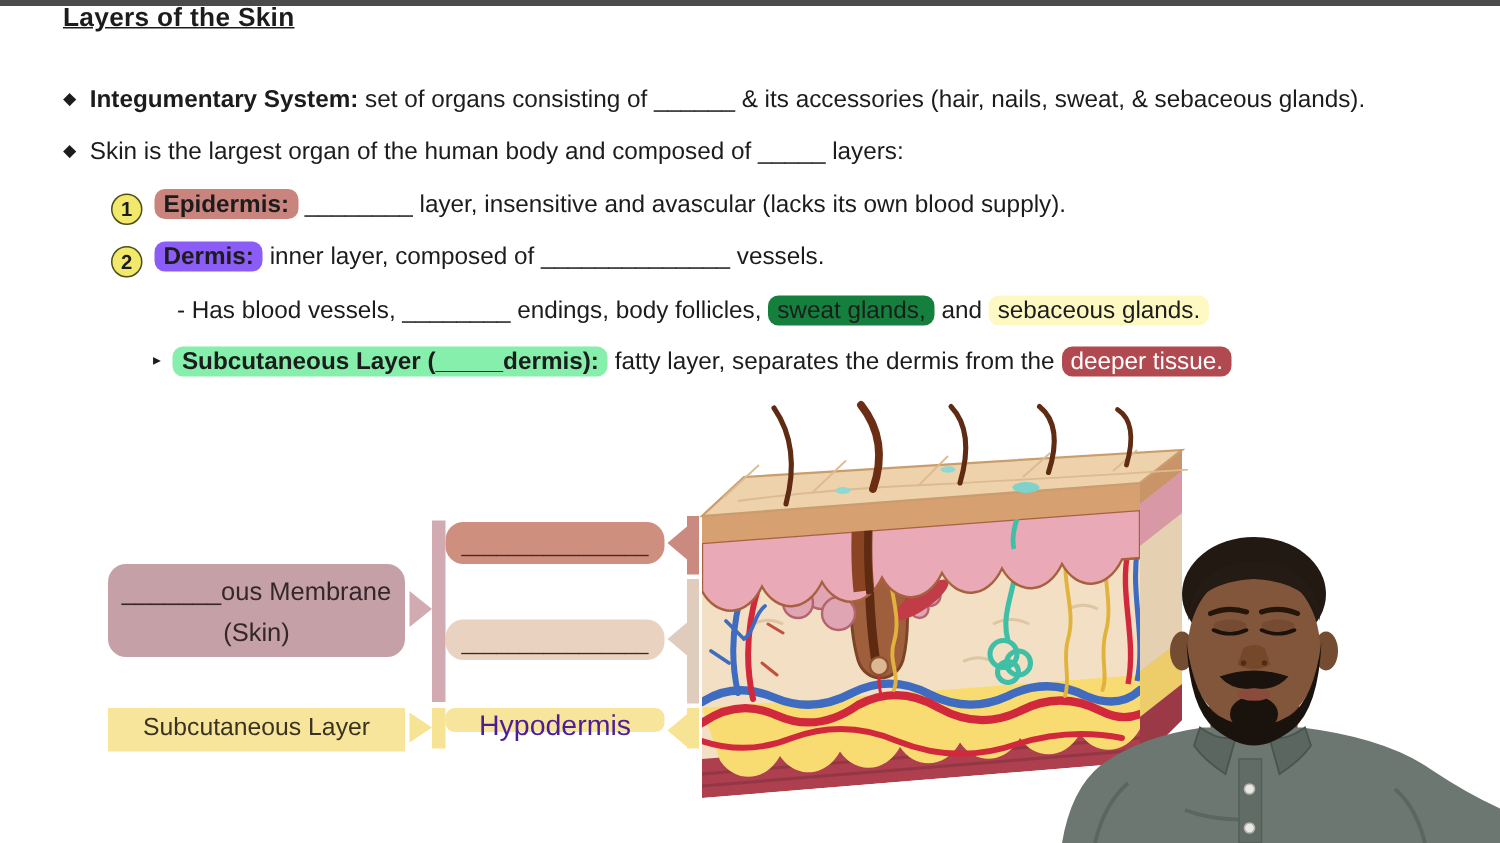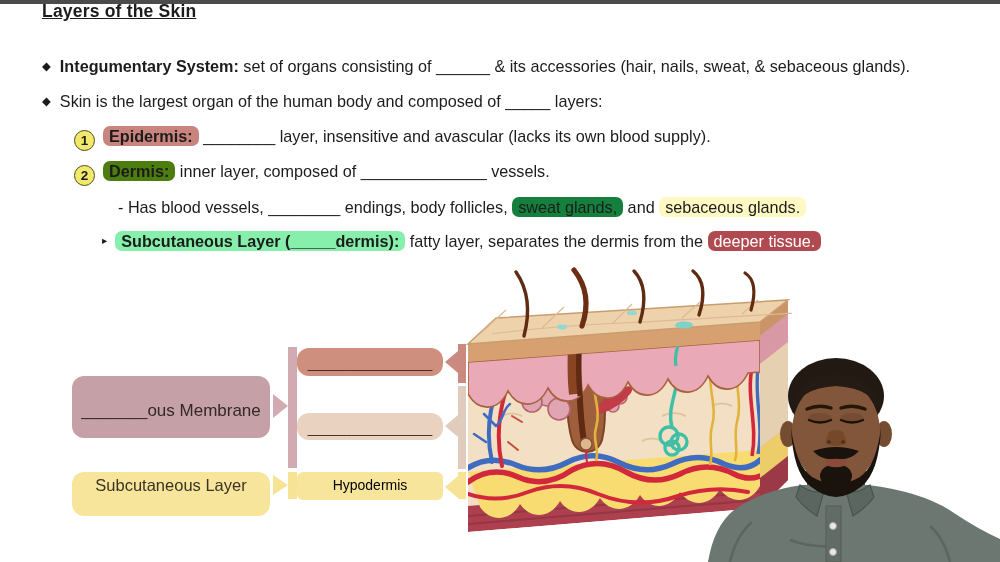--- a/index.html
+++ b/index.html
@@ -9,36 +9,36 @@
   .title{position:absolute;left:42px;top:1px;font-size:17.5px;font-weight:bold;
          text-decoration:underline;margin:0;letter-spacing:.2px;}
   .line{position:absolute;font-size:16.2px;white-space:nowrap;}
   .diamond{font-size:11.5px;margin-right:9px;vertical-align:2px;}
   .tri{font-size:10.5px;margin-right:8px;vertical-align:3px;}
   .numcircle{display:inline-block;width:19px;height:19px;line-height:19px;border-radius:50%;
              background:#f2e96c;border:1.7px solid #4d4d17;font-weight:bold;font-size:13.5px;
              text-align:center;margin-right:8px;vertical-align:-3px;}
   .hl{padding:1px 6px;border-radius:7px;}
   .hl-epi{background:#c9847e;}
-  .hl-der{background:#4d7c0f;}
+  .hl-der{background:#8b5cf6;}
   .hl-sweat{background:#15803d;}
   .hl-seb{background:#fef9c3;}
   .hl-deep{background:#b04a50;color:#ffffff;margin-top:16px;}
   .hl-subq{background:#86efac;}
   .lblbox{position:absolute;border-radius:12px;text-align:center;color:#33272a;box-sizing:border-box;}
   #cutaneous-box{left:72px;top:376px;width:198px;height:62px;background:#c6a0a7;
-                 font-size:17px;line-height:1.6;padding-top:21px;}
+                 font-size:17px;line-height:1.6;padding-top:5px;}
   #epidermis-blank-box{left:297px;top:348px;width:146px;height:28px;background:#cf8f7f;}
   #dermis-blank-box{left:297px;top:413px;width:146px;height:27px;background:#e9d3c0;}
   .boxblank{display:block;text-align:center;font-size:14px;color:#46261e;line-height:30px;
             overflow:hidden;height:100%;}
-  #subcutaneous-box{left:72px;top:472px;width:198px;height:44px;background:#f8e59c;
-                    font-size:16.5px;line-height:26px;border-radius:12px;color:#3a3322;}
-  #hypodermis-box{left:297px;top:472px;width:146px;height:28px;background:#f8e59c;
-                  font-size:14px;line-height:26px;border-radius:6px;color:#000000;}
+  #subcutaneous-box{left:72px;top:472px;width:198px;height:29px;background:#f8e59c;
+                    font-size:16.5px;line-height:26px;border-radius:0;color:#3a3322;}
+  #hypodermis-box{left:297px;top:472px;width:146px;height:16px;background:#f8e59c;
+                  font-size:19px;line-height:26px;border-radius:6px;color:#4c1d95;}
   .bar{position:absolute;width:9px;}
   .wedge-r{position:absolute;width:0;height:0;border-top:12px solid transparent;
            border-bottom:12px solid transparent;border-left:15px solid #d2abb2;}
   .wedge-l{position:absolute;width:0;height:0;border-top:11px solid transparent;
            border-bottom:11px solid transparent;border-right:13px solid #ca8a80;}
   svg{position:absolute;}
 </style>
 </head>
 <body>
 
@@ -65,20 +65,21 @@
 <div class="line" style="left:118px;top:198px">
   <span>- Has blood vessels, ________ endings, body follicles, </span><span class="hl hl-sweat">sweat glands,</span><span> and </span><span class="hl hl-seb">sebaceous glands.</span>
 </div>
 
 <div class="line" style="left:102px;top:232px">
   <span class="tri">▸</span><b class="hl hl-subq">Subcutaneous Layer (_____dermis):</b><span> fatty layer, separates the dermis from the </span><span class="hl hl-deep">deeper tissue.</span>
 </div>
 
 <div class="lblbox" id="cutaneous-box">
   <div>_______ous Membrane</div>
+  <div>(Skin)</div>
 </div>
 <div class="lblbox" id="epidermis-blank-box">
   <span class="boxblank">________________</span>
 </div>
 <div class="lblbox" id="dermis-blank-box">
   <span class="boxblank">________________</span>
 </div>
 <div class="lblbox" id="subcutaneous-box">Subcutaneous Layer</div>
 <div class="lblbox" id="hypodermis-box">Hypodermis</div>
 

